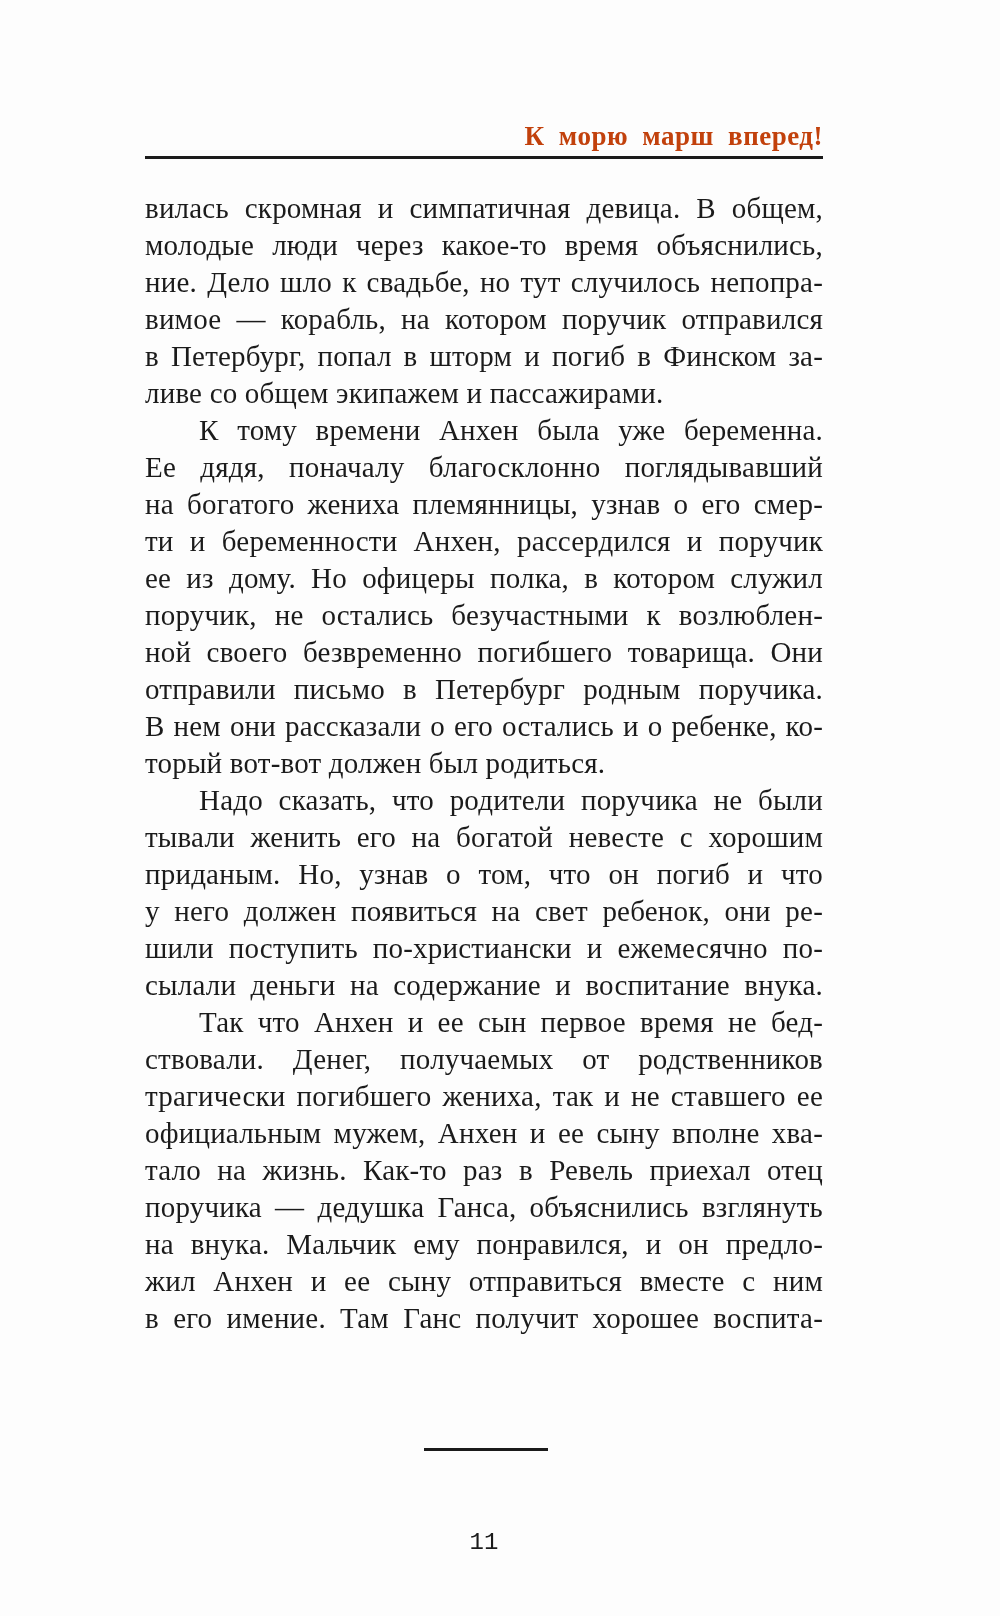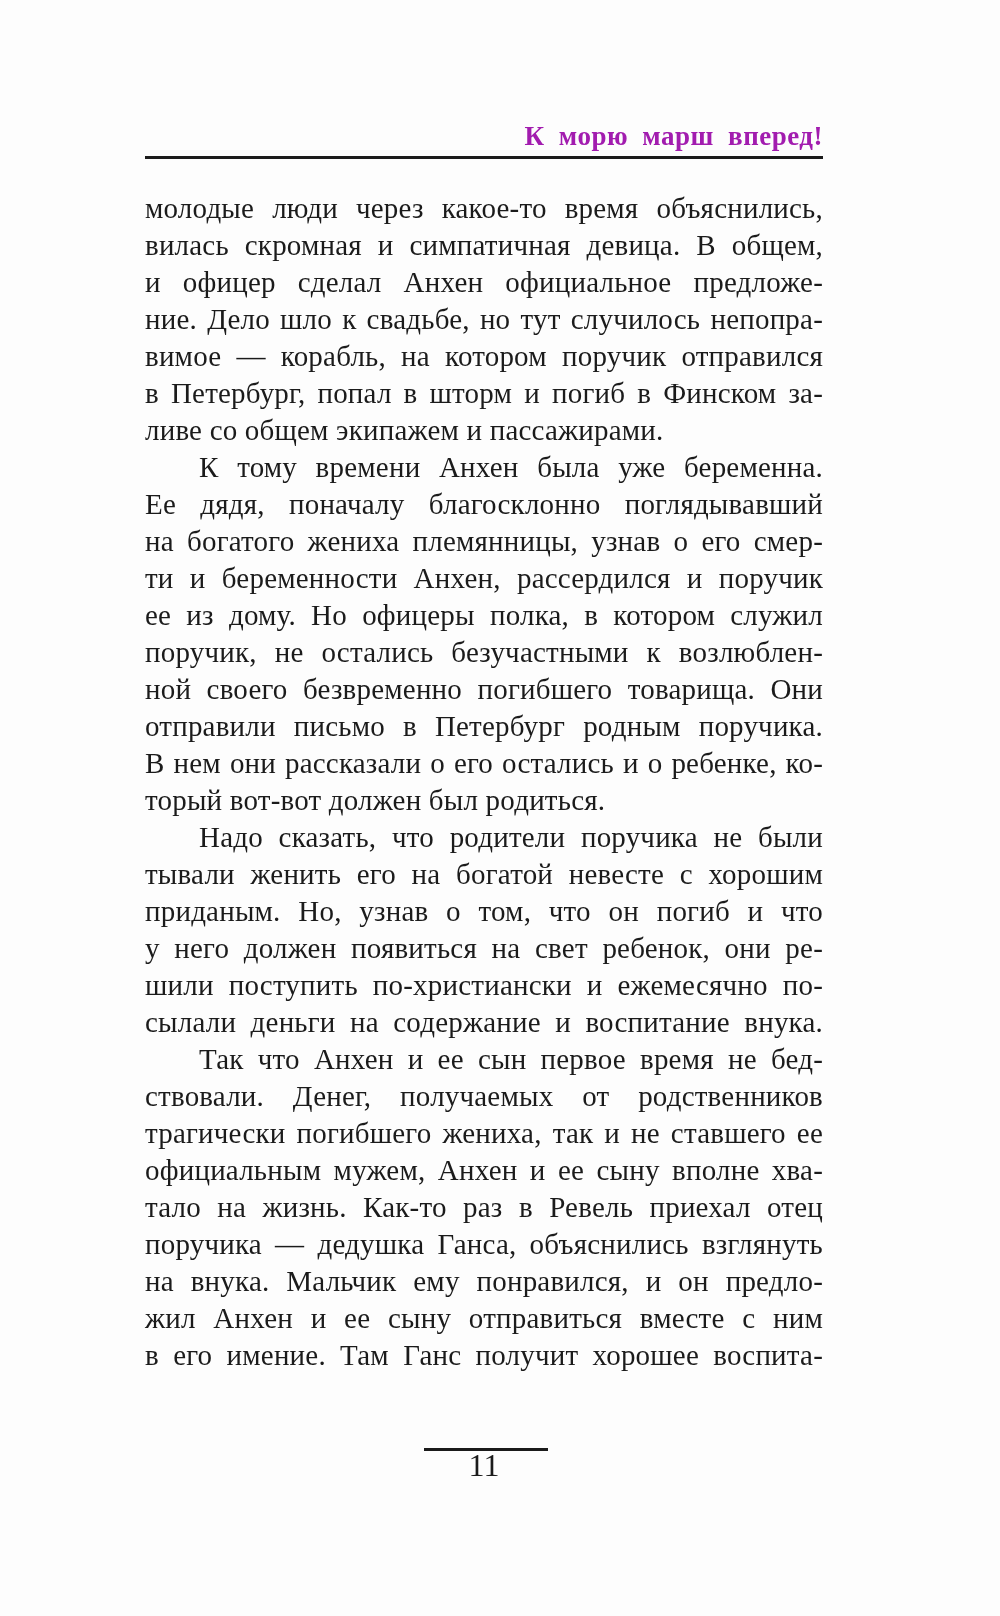--- a/index.html
+++ b/index.html
@@ -21,21 +21,21 @@
     position: absolute;
     left: 145px;
     width: 678px;
     top: 120px;
     text-align: right;
     font-weight: bold;
     font-size: 27px;
     line-height: 32px;
     letter-spacing: 0.5px;
     word-spacing: 7px;
-    color: #a21caf;
+    color: #c2410c;
   }
   .head-rule {
     position: absolute;
     left: 145px;
     width: 678px;
     top: 156px;
     height: 3px;
     background: #1b1b1b;
   }
   .body-text {
@@ -64,41 +64,40 @@
     left: 424px;
     top: 1448px;
     width: 124px;
     height: 3px;
     background: #1b1b1b;
   }
   .page-number {
     position: absolute;
     left: 145px;
     width: 678px;
-    top: 1450px;
+    top: 1528px;
     text-align: center;
-    font-family: Liberation Serif, serif;
-    font-size: 32px;
+    font-family: Liberation Mono, monospace;
+    font-size: 24px;
     line-height: 30px;
     color: #1b1b1b;
   }
 </style>
 </head>
 <body>
 
 <div class="page">
 
   <div class="running-head">К морю марш вперед!</div>
 
   <div class="head-rule"></div>
 
   <div class="body-text">
+    <div class="line">вилась скромная и симпатичная девица. В общем,</div>
     <div class="line">молодые люди через какое-то время объяснились,</div>
-    <div class="line">вилась скромная и симпатичная девица. В общем,</div>
-    <div class="line">и офицер сделал Анхен официальное предложе-</div>
     <div class="line">ние. Дело шло к свадьбе, но тут случилось непопра-</div>
     <div class="line">вимое — корабль, на котором поручик отправился</div>
     <div class="line">в Петербург, попал в шторм и погиб в Финском за-</div>
     <div class="line end">ливе со общем экипажем и пассажирами.</div>
     <div class="line indent">К тому времени Анхен была уже беременна.</div>
     <div class="line">Ее дядя, поначалу благосклонно поглядывавший</div>
     <div class="line">на богатого жениха племянницы, узнав о его смер-</div>
     <div class="line">ти и беременности Анхен, рассердился и поручик</div>
     <div class="line">ее из дому. Но офицеры полка, в котором служил</div>
     <div class="line">поручик, не остались безучастными к возлюблен-</div>

